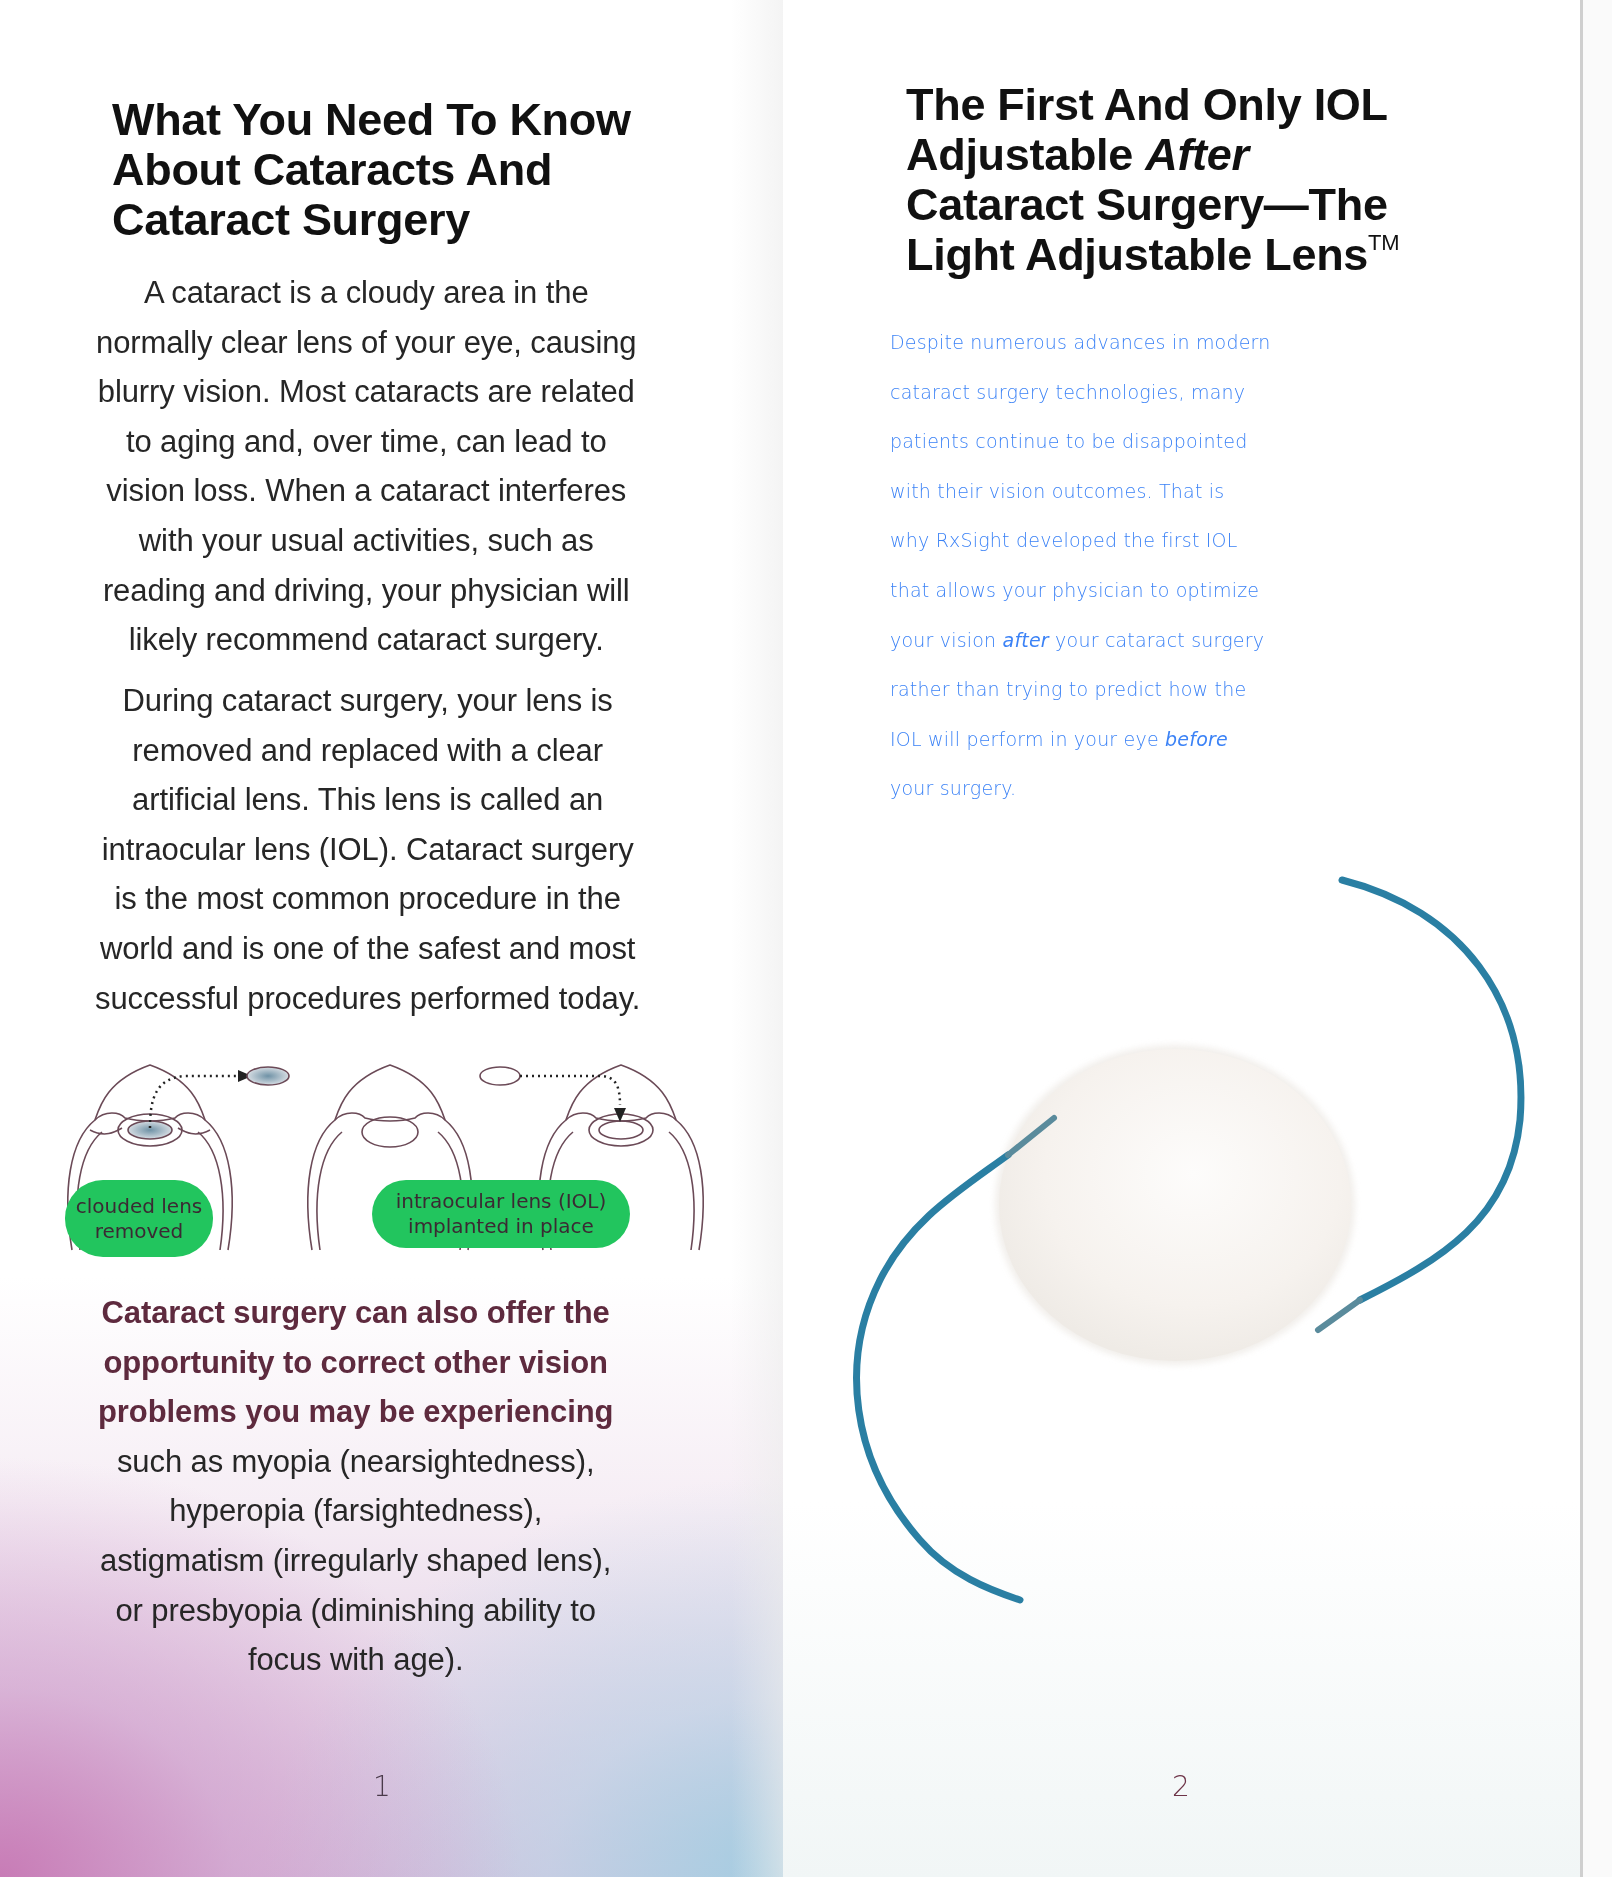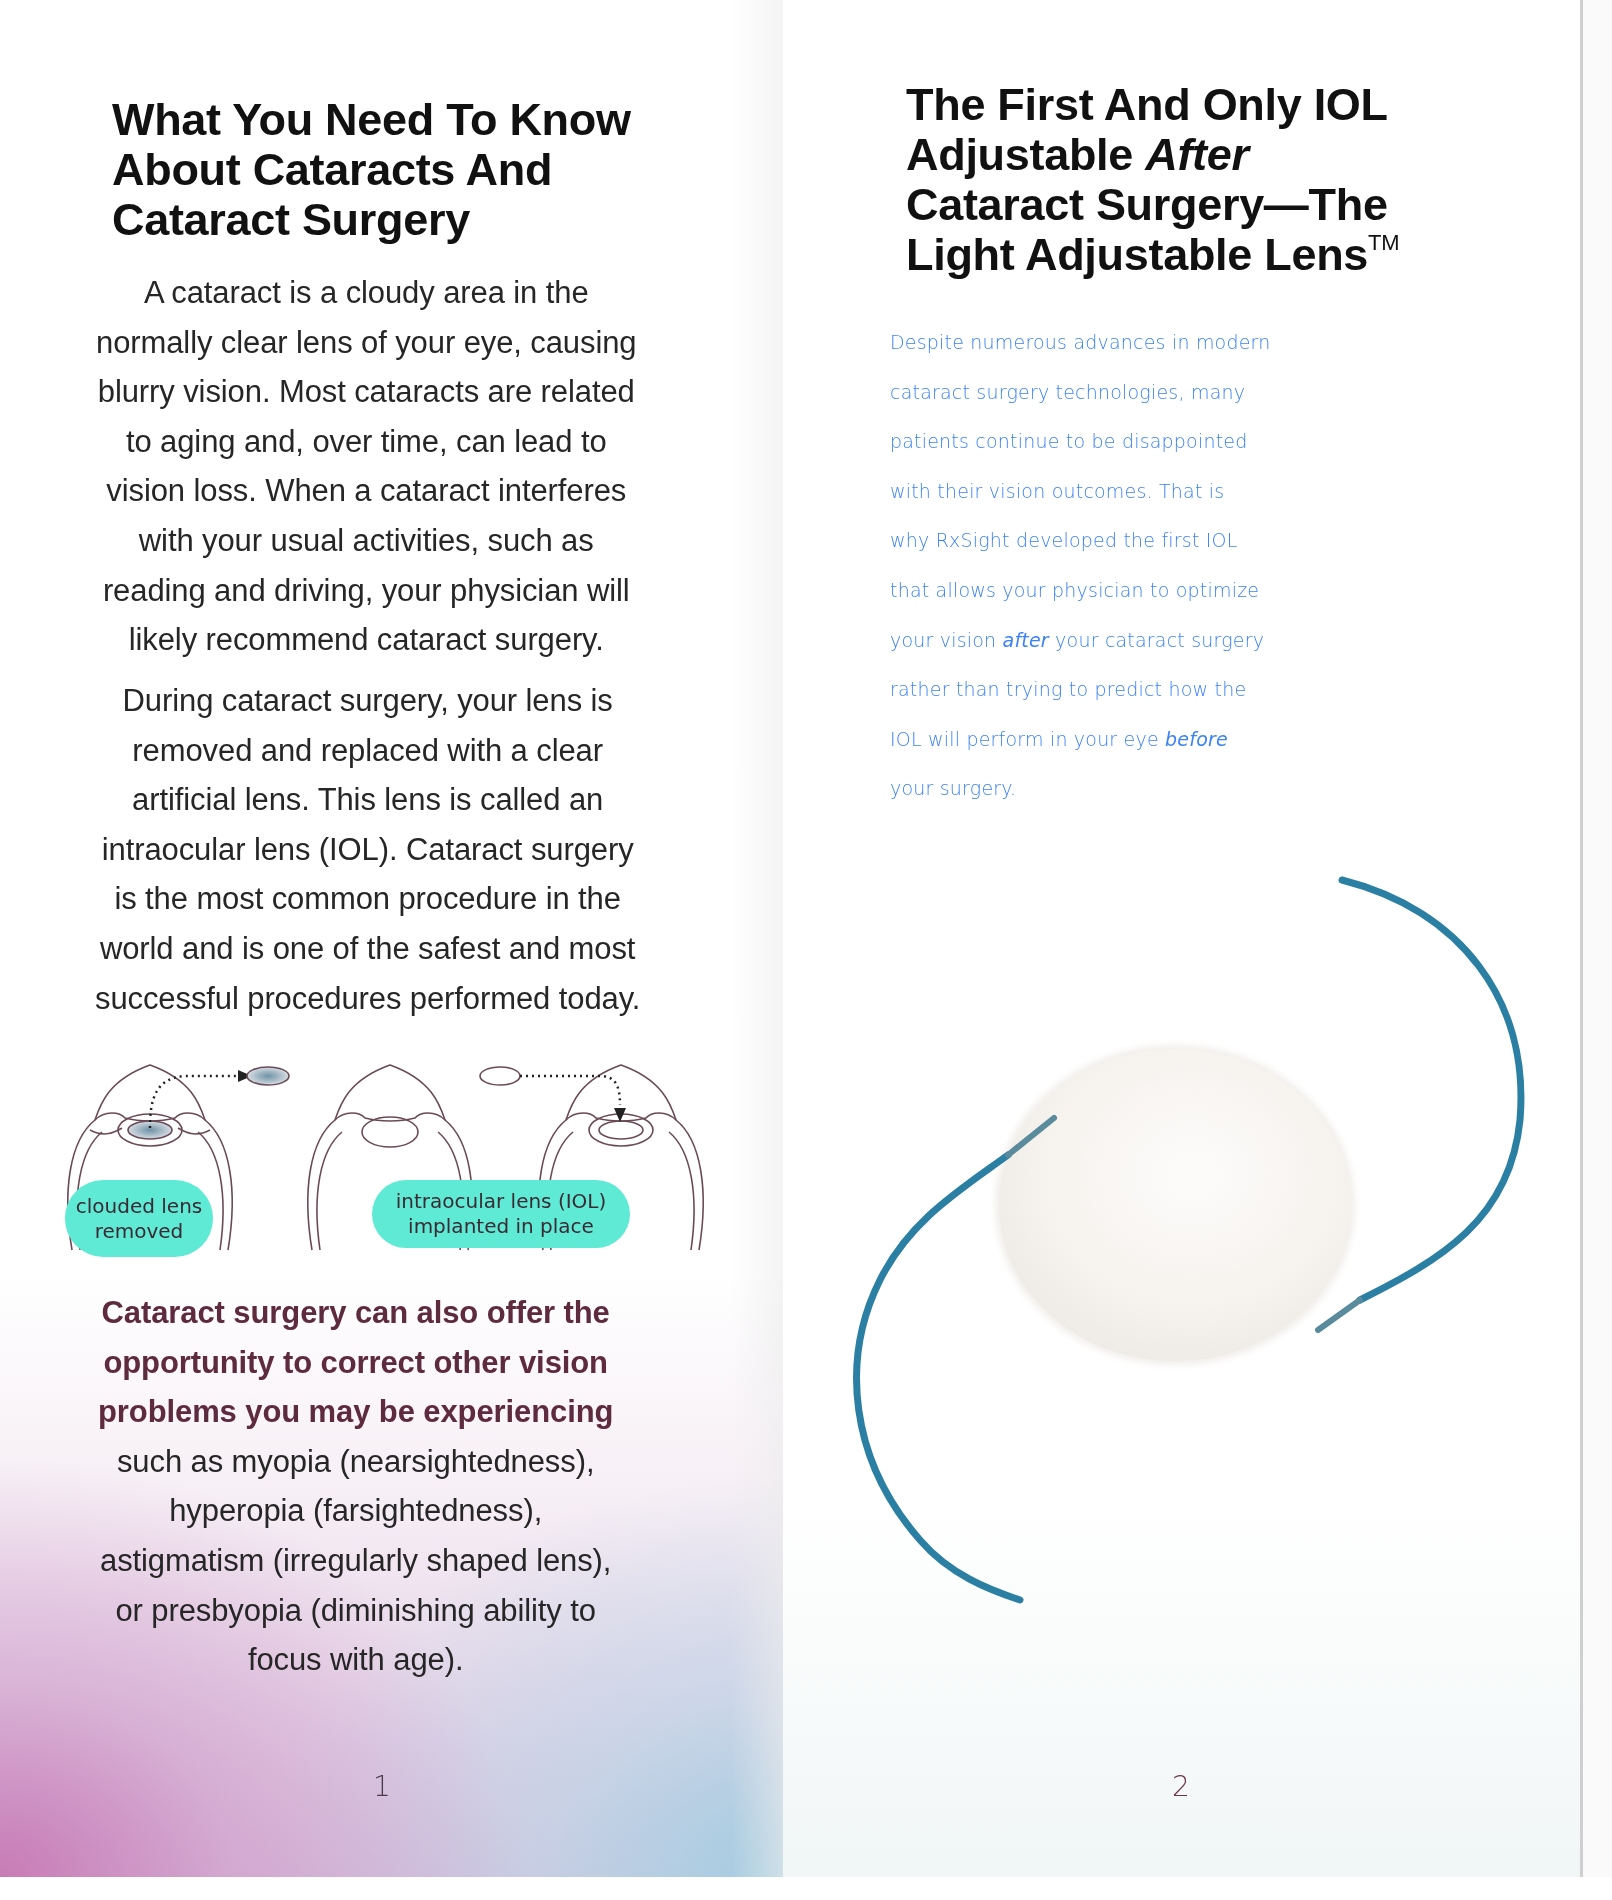--- a/index.html
+++ b/index.html
@@ -56,21 +56,21 @@
   .left-body { font-family: "Liberation Sans", sans-serif; font-size: 31px; letter-spacing: -0.1px; text-align: center; }
   .p1 { left: 96px; top: 268px; }
   .p2 { left: 95px; top: 676px; }
   .p3 { left: 92px; top: 1288px; margin-left: 6px; }
   .p3 .bold { font-weight: 700; color: #5e2a3e; }
   .right-body { left: 890px; top: 318px; font-size: 19px; letter-spacing: 0.2px; color: #3b82f6; }
   .right-body em { font-style: italic; }
 
   .diagram { position: absolute; left: 60px; top: 1050px; width: 650px; height: 215px; }
   .pill {
-    position: absolute; background: #5eead4; border-radius: 38px;
+    position: absolute; background: #22c55e; border-radius: 38px;
     font-family: "DejaVu Sans", sans-serif; font-size: 20px; line-height: 25px;
     color: #3b2a33; text-align: center; display: flex; flex-direction: column;
     justify-content: center;
   }
   .pill .line { display: block; white-space: nowrap; }
   .pill-1 { left: 5px; top: 130px; width: 148px; height: 77px; }
   .pill-2 { left: 312px; top: 130px; width: 258px; height: 68px; }
 
   .iol { position: absolute; left: 840px; top: 860px; width: 700px; height: 840px; }
 

